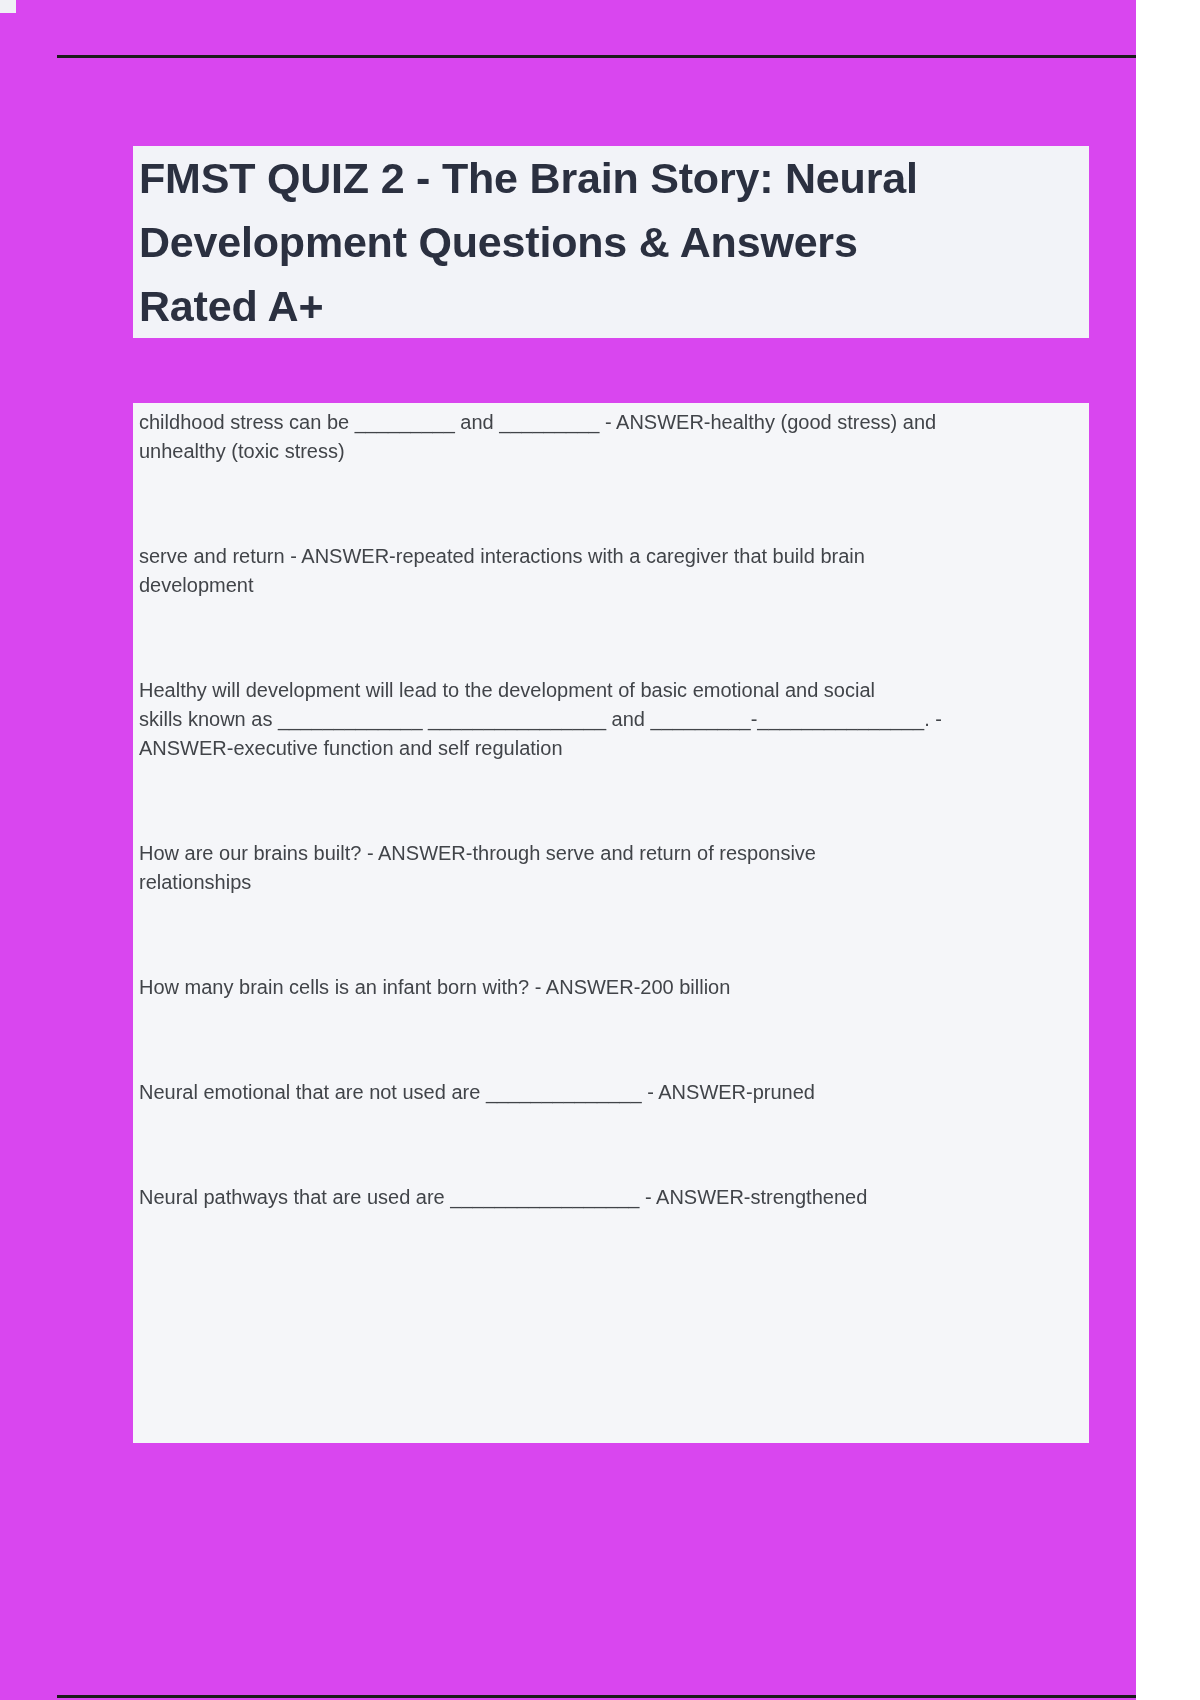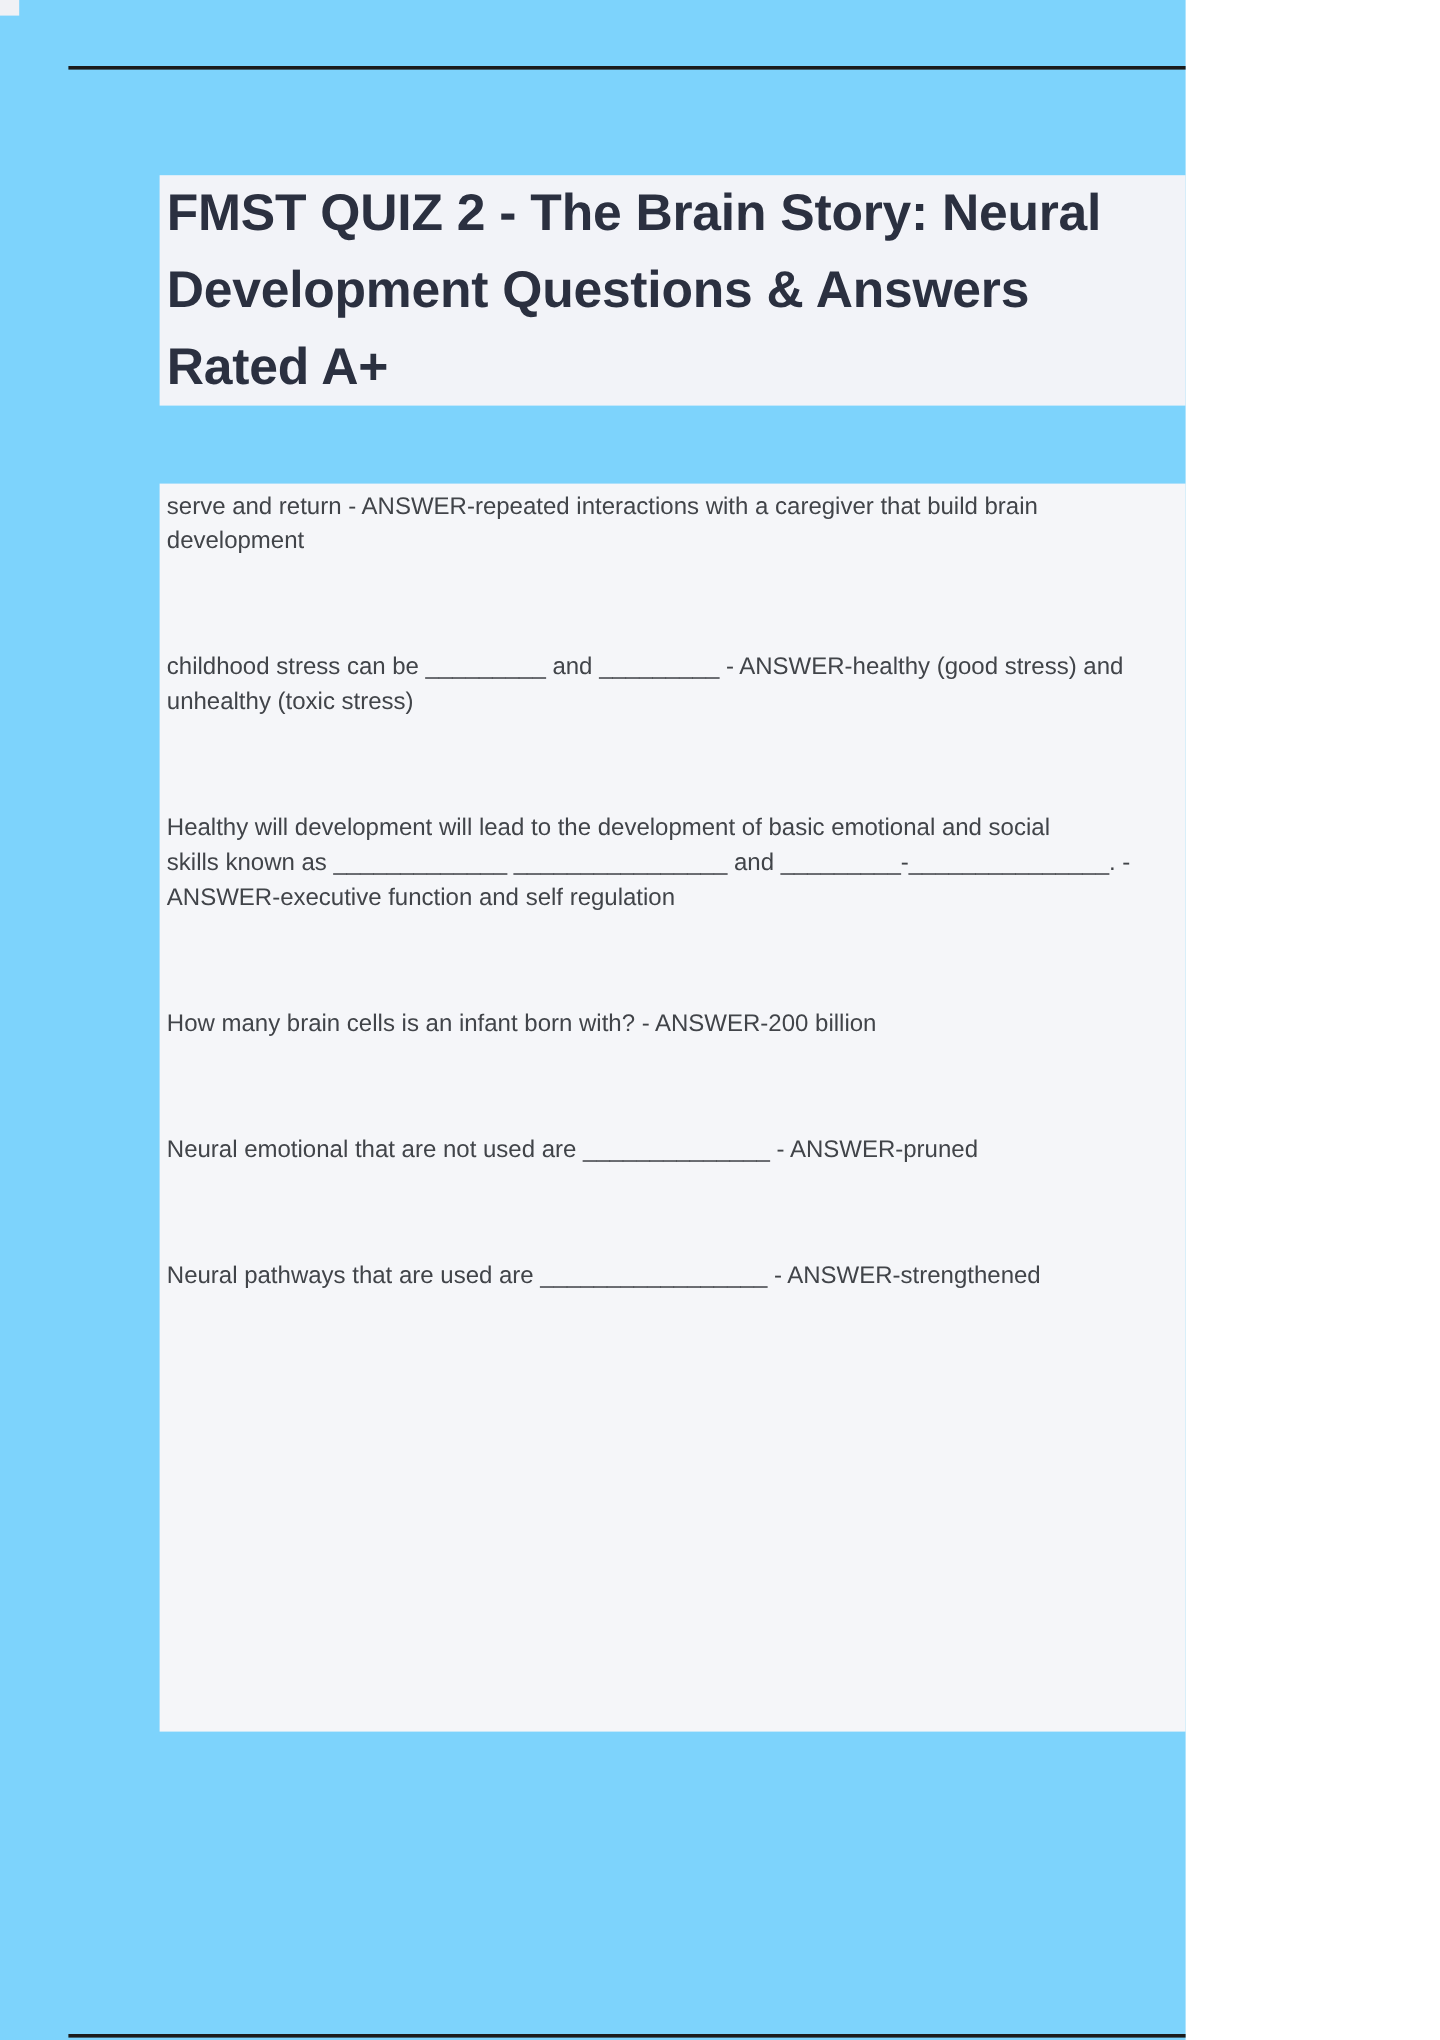--- a/index.html
+++ b/index.html
@@ -1,21 +1,21 @@
 <!DOCTYPE html>
 <html><head>
 <meta charset="utf-8">
 <style>
   * { margin: 0; padding: 0; box-sizing: border-box; }
   html, body { background: #ffffff; }
   .page {
     position: relative;
-    width: 988px;
+    width: 1136px;
     height: 1700px;
-    background: #7dd3fc;
+    background: #d946ef;
     overflow: hidden;
     font-family: "Liberation Sans", "DejaVu Sans", sans-serif;
   }
   .corner-artifact {
     position: absolute;
     left: 0; top: 0;
     width: 16px; height: 13px;
     background: #f0f1f5;
   }
   .rule {
@@ -71,27 +71,29 @@
 
   <div class="rule rule-top"></div>
 
   <div class="title-block">
     <div class="title-text">FMST QUIZ 2 - The Brain Story: Neural
 Development Questions &amp; Answers
 Rated A+</div>
   </div>
 
   <div class="body-block">
+    <div class="qa-block">childhood stress can be _________ and _________ - ANSWER-healthy (good stress) and
+unhealthy (toxic stress)</div>
     <div class="qa-block">serve and return - ANSWER-repeated interactions with a caregiver that build brain
 development</div>
-    <div class="qa-block">childhood stress can be _________ and _________ - ANSWER-healthy (good stress) and
-unhealthy (toxic stress)</div>
     <div class="qa-block">Healthy will development will lead to the development of basic emotional and social
 skills known as _____________ ________________ and _________-_______________. -
 ANSWER-executive function and self regulation</div>
+    <div class="qa-block">How are our brains built? - ANSWER-through serve and return of responsive
+relationships</div>
     <div class="qa-block">How many brain cells is an infant born with? - ANSWER-200 billion</div>
     <div class="qa-block">Neural emotional that are not used are ______________ - ANSWER-pruned</div>
     <div class="qa-block">Neural pathways that are used are _________________ - ANSWER-strengthened</div>
   </div>
 
   <div class="rule rule-bottom"></div>
 
 </div>
 
 </body></html>

